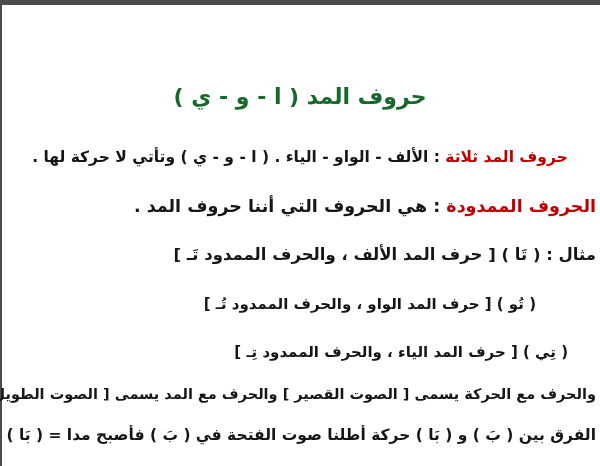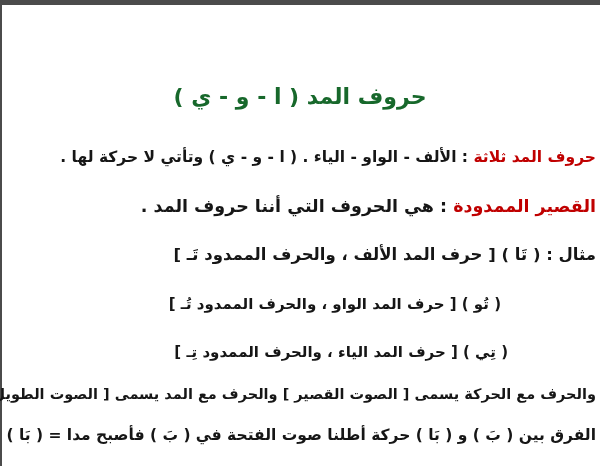--- a/index.html
+++ b/index.html
@@ -21,44 +21,44 @@
     position:absolute;top:84px;left:0;width:100%;
     text-align:center;direction:rtl;
     color:var(--green);font-weight:bold;font-size:22px;
   }
   .text-line{
     position:absolute;right:0;width:596px;
     direction:rtl;text-align:right;
     padding-right:4px;box-sizing:border-box;
     color:var(--text);font-weight:bold;white-space:nowrap;
   }
-  .line-1{top:148px;font-size:15.5px;}
+  .line-1{top:148px;font-size:15.5px;text-align:center;}
   .line-2{top:196px;font-size:17.5px;}
   .line-3{top:245px;font-size:16.5px;text-align:right;}
-  .line-4{top:295px;font-size:15px;padding-right:99px;}
-  .line-5{top:343px;font-size:15px;padding-right:92px;}
+  .line-4{top:295px;font-size:15px;padding-right:64px;}
+  .line-5{top:343px;font-size:15px;padding-right:32px;}
   .line-6{top:386px;font-size:14.5px;}
   .line-7{top:426px;font-size:15.5px;}
   .seg-red{color:var(--red);}
   .seg-text{color:var(--text);}
 </style>
 </head>
 <body>
 
 <div class="top-edge"></div>
 <div class="left-edge"></div>
 
 <div class="doc-title">حروف المد ( ا - و - ي )</div>
 
 <div class="text-line line-1">
   <span class="seg-red">حروف المد ثلاثة</span><span class="seg-text"> : الألف - الواو - الياء . ( ا - و - ي ) وتأتي لا حركة لها .</span>
 </div>
 
 <div class="text-line line-2">
-  <span class="seg-red">القصير الممدودة</span><span class="seg-text"> : هي الحروف التي أننا حروف المد .</span>
+  <span class="seg-red">الحروف الممدودة</span><span class="seg-text"> : هي الحروف التي أننا حروف المد .</span>
 </div>
 
 <div class="text-line line-3">
   <span class="seg-text">مثال : ( تَا ) [ حرف المد الألف ، والحرف الممدود تَـ ]</span>
 </div>
 
 <div class="text-line line-4">
   <span class="seg-text">( تُو ) [ حرف المد الواو ، والحرف الممدود تُـ ]</span>
 </div>
 

